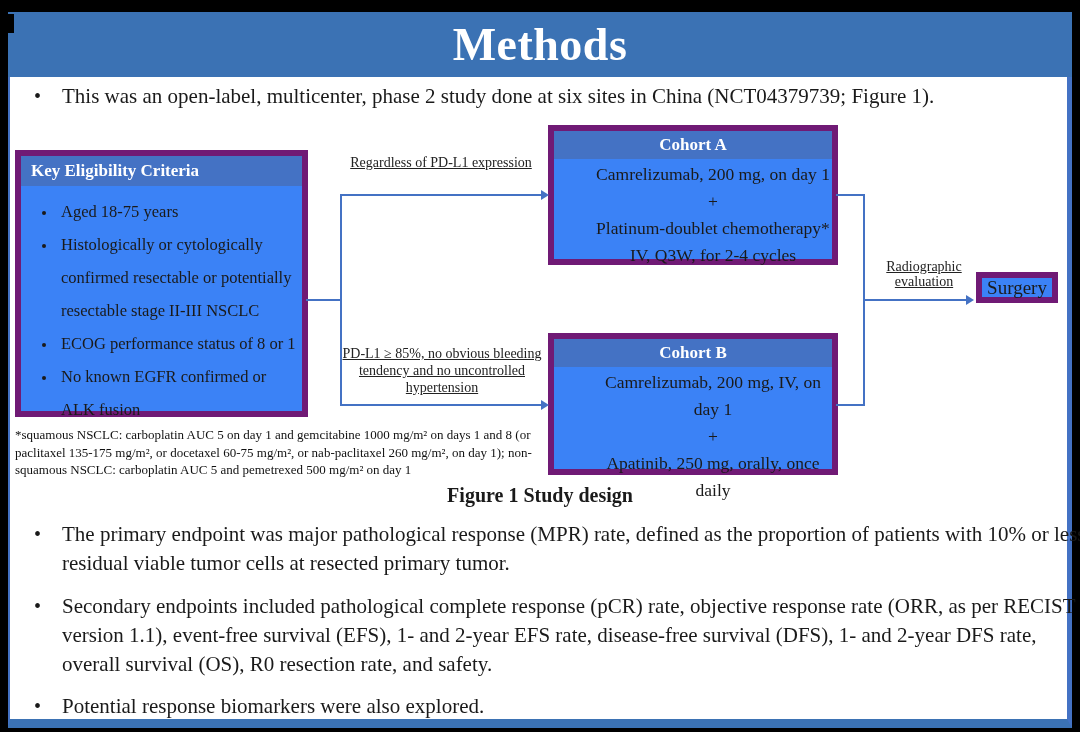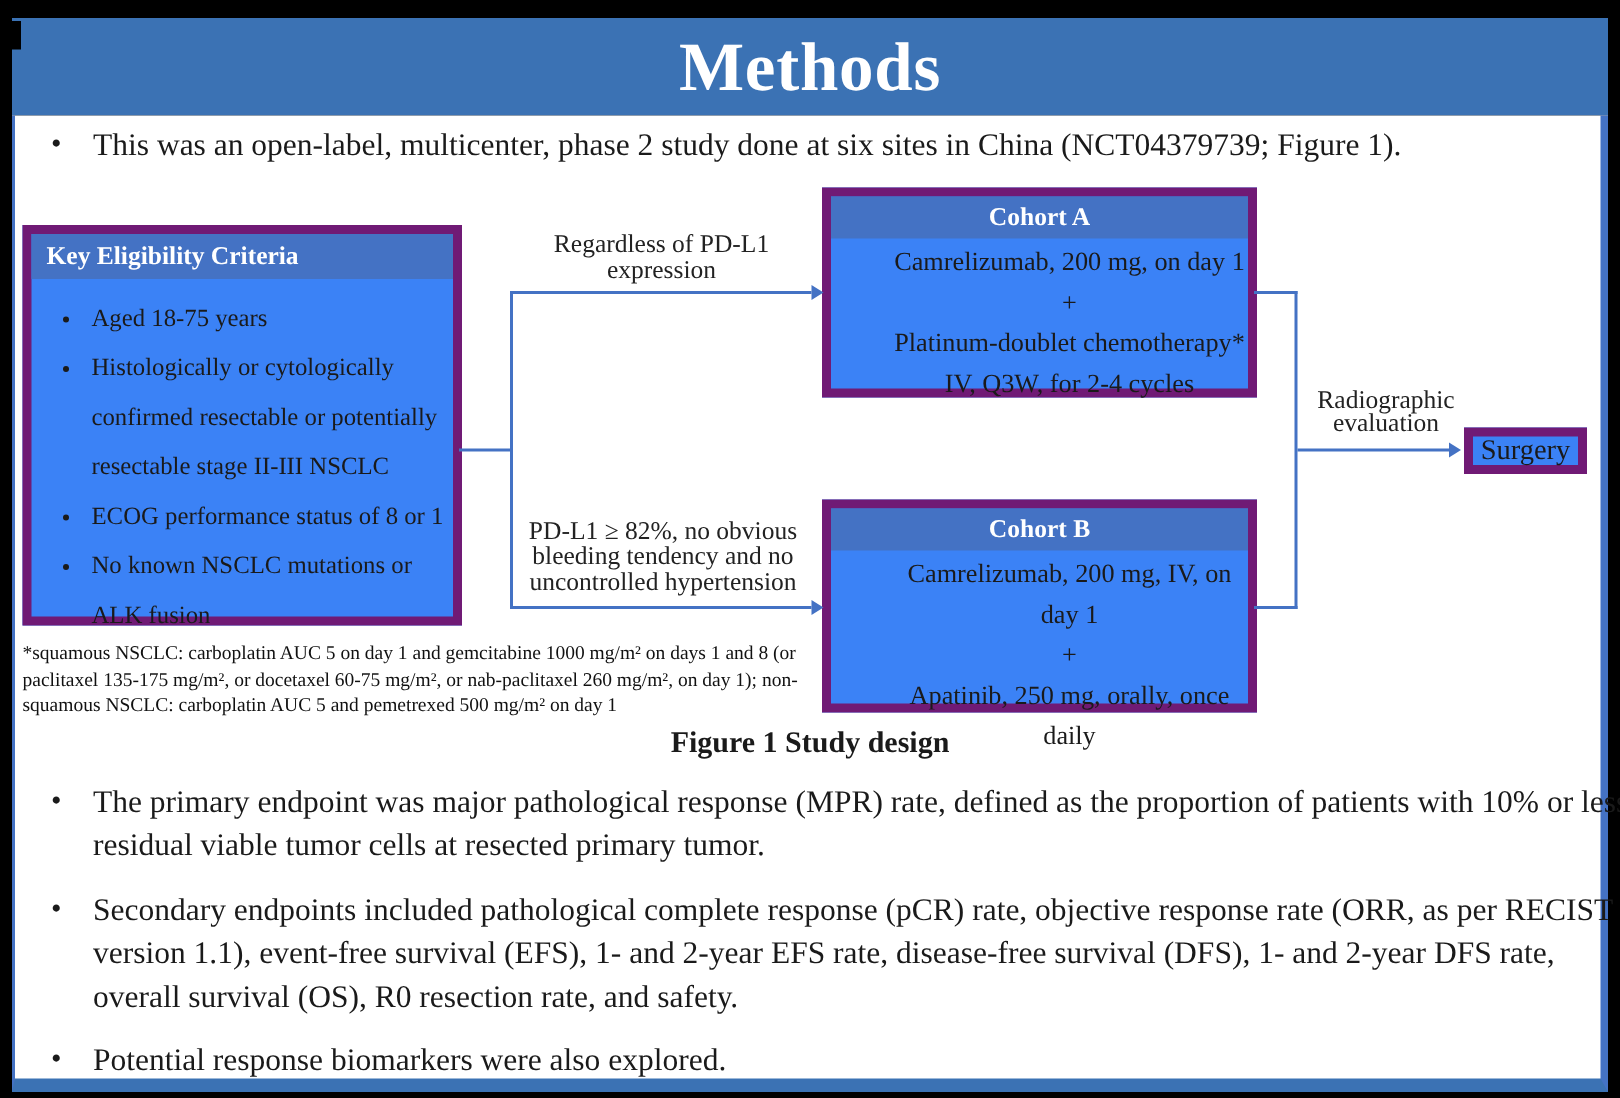--- a/index.html
+++ b/index.html
@@ -42,26 +42,26 @@
   .elig-box li { padding-left:4px; }
   .elig-box li::marker { font-size:13px; }
 
   .cohort-box { width:290px; left:548px; }
   .cohort-a { top:125px; height:140px; }
   .cohort-b { top:333px; height:142px; }
   .cohort-box .box-head { height:28px; justify-content:center; }
   .cohort-box .box-body { text-align:center; font-size:17.5px; line-height:27px; padding-top:2px;margin-left:40px; }
 
   .surgery-box {
-    left:976px; top:285px; width:82px; height:31px;
+    left:976px; top:272px; width:82px; height:31px;
     display:flex; align-items:center; justify-content:center; font-size:19px;
   }
 
   
-  .flow-label { position:absolute; text-align:center; font-size:17px; line-height:17px; color:#222; }
+  .flow-label { position:absolute; text-align:center; font-size:14px; line-height:17px; color:#222;text-decoration:underline; }
   .label-top { left:350px; top:154px; width:182px; }
   .label-bottom { left:341px; top:345px; width:202px; }
   .label-radio { left:872px; top:259px; width:104px; line-height:15px; }
 
   
   .line { position:absolute; background:#4472c4; }
   .arrow {
     position:absolute; width:0; height:0;
     border-top:5px solid transparent; border-bottom:5px solid transparent;
     border-left:8px solid #4472c4;
@@ -86,26 +86,26 @@
   <div class="bullet bullet-intro">This was an open-label, multicenter, phase 2 study done at six sites in China (NCT04379739; Figure 1).</div>
 
   <div>
 
     <div class="fig-box elig-box">
       <div class="box-head">Key Eligibility Criteria</div>
       <ul>
         <li>Aged 18-75 years</li>
         <li>Histologically or cytologically confirmed resectable or potentially resectable stage II-III NSCLC</li>
         <li>ECOG performance status of 8 or 1</li>
-        <li>No known NSCLC mutations or ALK fusion</li>
+        <li>No known EGFR confirmed or ALK fusion</li>
       </ul>
     </div>
 
     <div class="flow-label label-top">Regardless of PD-L1 expression</div>
-    <div class="flow-label label-bottom">PD-L1 ≥ 82%, no obvious bleeding tendency and no uncontrolled hypertension</div>
+    <div class="flow-label label-bottom">PD-L1 ≥ 85%, no obvious bleeding tendency and no uncontrolled hypertension</div>
     <div class="flow-label label-radio">Radiographic evaluation</div>
 
     <div class="fig-box cohort-box cohort-a">
       <div class="box-head">Cohort A</div>
       <div class="box-body">
         <div>Camrelizumab, 200 mg, on day 1</div>
         <div>+</div>
         <div>Platinum-doublet chemotherapy*</div>
         <div>IV, Q3W, for 2-4 cycles</div>
       </div>

